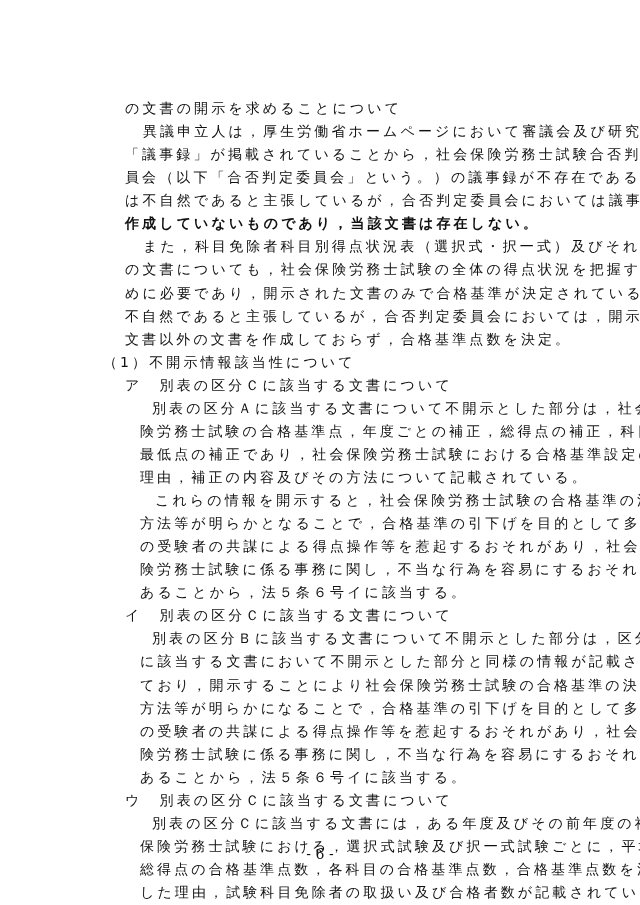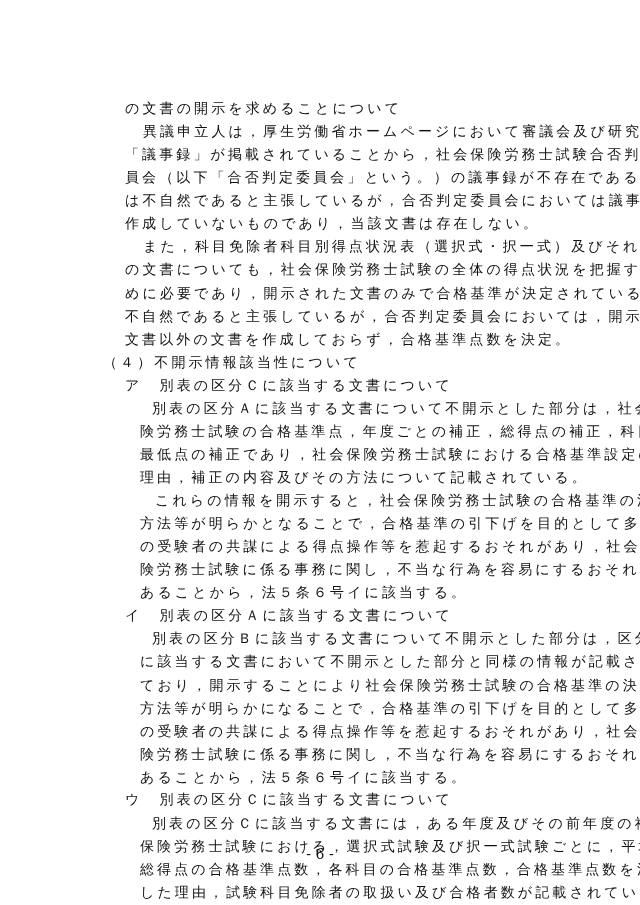--- a/index.html
+++ b/index.html
@@ -14,46 +14,46 @@
 </head>
 <body>
 
 <div class="page">
   <div id="lines">
       <div class="line" style="top: 89px; left: 125px;">の文書の開示を求めることについて</div>
       <div class="line" style="top: 112.1px; left: 143px;">異議申立人は，厚生労働省ホームページにおいて審議会及び研究会の</div>
       <div class="line" style="top: 135.1px; left: 125px;">「議事録」が掲載されていることから，社会保険労務士試験合否判定委</div>
       <div class="line" style="top: 158.2px; left: 125px;">員会（以下「合否判定委員会」という。）の議事録が不存在であること</div>
       <div class="line" style="top: 181.2px; left: 125px;">は不自然であると主張しているが，合否判定委員会においては議事録を</div>
-      <div class="line" style="top: 204.3px; left: 125px;">作成していないものであり，当該文書は存在しない。</div>
+      <div class="line" style="top: 204.3px; left: 125px; font-weight: bold;">作成していないものであり，当該文書は存在しない。</div>
       <div class="line" style="top: 227.4px; left: 143px;">また，科目免除者科目別得点状況表（選択式・択一式）及びそれ以外</div>
       <div class="line" style="top: 250.4px; left: 125px;">の文書についても，社会保険労務士試験の全体の得点状況を把握するた</div>
       <div class="line" style="top: 273.5px; left: 125px;">めに必要であり，開示された文書のみで合格基準が決定されているのは</div>
       <div class="line" style="top: 296.5px; left: 125px;">不自然であると主張しているが，合否判定委員会においては，開示した</div>
       <div class="line" style="top: 319.6px; left: 125px;">文書以外の文書を作成しておらず，合格基準点数を決定。</div>
-      <div class="line" style="top: 342.7px; left: 103px;">（４）不開示情報該当性について</div>
+      <div class="line" style="top: 342.7px; left: 103px;">（1）不開示情報該当性について</div>
       <div class="line" style="top: 365.7px; left: 125px;">ア　別表の区分Ｃに該当する文書について</div>
       <div class="line" style="top: 388.8px; left: 152px;">別表の区分Ａに該当する文書について不開示とした部分は，社会保</div>
       <div class="line" style="top: 411.8px; left: 140px;">険労務士試験の合格基準点，年度ごとの補正，総得点の補正，科目</div>
       <div class="line" style="top: 434.9px; left: 140px;">最低点の補正であり，社会保険労務士試験における合格基準設定の</div>
       <div class="line" style="top: 458px; left: 140px;">理由，補正の内容及びその方法について記載されている。</div>
       <div class="line" style="top: 481px; left: 155px;">これらの情報を開示すると，社会保険労務士試験の合格基準の決定</div>
       <div class="line" style="top: 504.1px; left: 140px;">方法等が明らかとなることで，合格基準の引下げを目的として多数</div>
       <div class="line" style="top: 527.1px; left: 140px;">の受験者の共謀による得点操作等を惹起するおそれがあり，社会保</div>
       <div class="line" style="top: 550.2px; left: 140px;">険労務士試験に係る事務に関し，不当な行為を容易にするおそれが</div>
       <div class="line" style="top: 573.3px; left: 140px;">あることから，法５条６号イに該当する。</div>
-      <div class="line" style="top: 596.3px; left: 125px;">イ　別表の区分Ａに該当する文書について</div>
+      <div class="line" style="top: 596.3px; left: 125px;">イ　別表の区分Ｃに該当する文書について</div>
       <div class="line" style="top: 619.4px; left: 152px;">別表の区分Ｂに該当する文書について不開示とした部分は，区分Ａ</div>
       <div class="line" style="top: 642.4px; left: 140px;">に該当する文書において不開示とした部分と同様の情報が記載され</div>
       <div class="line" style="top: 665.5px; left: 140px;">ており，開示することにより社会保険労務士試験の合格基準の決定</div>
       <div class="line" style="top: 688.6px; left: 140px;">方法等が明らかになることで，合格基準の引下げを目的として多数</div>
       <div class="line" style="top: 711.6px; left: 140px;">の受験者の共謀による得点操作等を惹起するおそれがあり，社会保</div>
       <div class="line" style="top: 734.7px; left: 140px;">険労務士試験に係る事務に関し，不当な行為を容易にするおそれが</div>
       <div class="line" style="top: 757.7px; left: 140px;">あることから，法５条６号イに該当する。</div>
-      <div class="line" style="top: 780.8px; left: 125px; font-family: Liberation Mono, monospace;">ウ　別表の区分Ｃに該当する文書について</div>
+      <div class="line" style="top: 780.8px; left: 125px;">ウ　別表の区分Ｃに該当する文書について</div>
       <div class="line" style="top: 803.9px; left: 152px;">別表の区分Ｃに該当する文書には，ある年度及びその前年度の社会</div>
       <div class="line" style="top: 826.9px; left: 140px;">保険労務士試験における，選択式試験及び択一式試験ごとに，平均点</div>
       <div class="line" style="top: 850px; left: 140px;">総得点の合格基準点数，各科目の合格基準点数，合格基準点数を決定</div>
       <div class="line" style="top: 873px; left: 140px;">した理由，試験科目免除者の取扱い及び合格者数が記載されている。</div>
       <div class="line" style="top: 896.1px; left: 140px;">このうち，原処分で不開示としたのは，合格基準点数を決定した理由</div>
     </div>
   <div class="pagenum">- 6 -</div>
 </div>
 
 </body></html>

